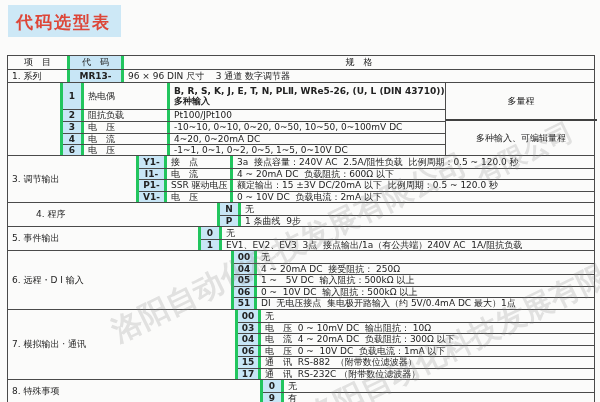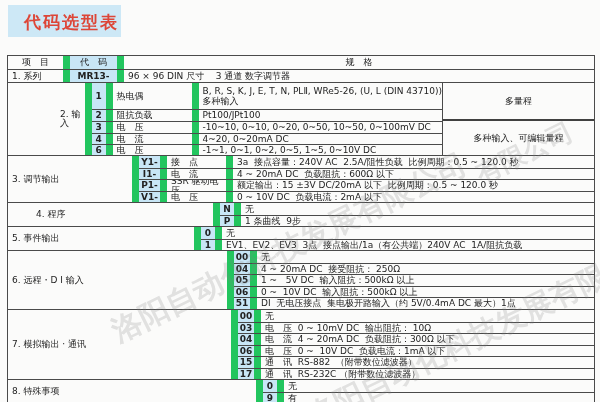--- a/index.html
+++ b/index.html
@@ -1,47 +1,47 @@
 <!DOCTYPE html>
 <html><head>
 <meta charset="utf-8">
 <style>
   html,body{margin:0;padding:0;background:#efefed;}
   .page{position:relative;width:600px;height:402px;background:#fbfbfa;overflow:hidden;
         font-family:"DejaVu Sans",sans-serif;color:#222;}
   
   .title-bg{position:absolute;left:8px;top:5px;width:113px;height:32px;background:#cde8f6;}
-  .title{position:absolute;left:24px;top:11px;font-size:17px;font-weight:700;color:#dd4638;letter-spacing:2px;}
+  .title{position:absolute;left:16px;top:11px;font-size:17px;font-weight:700;color:#dd4638;letter-spacing:2px;}
   
   .wm{position:absolute;color:rgba(130,130,130,0.22);font-size:30px;font-weight:700;white-space:nowrap;
       transform-origin:left top;pointer-events:none;z-index:5;}
   .wm1{left:105px;top:315px;transform:rotate(-26deg);}
   .wm2{left:300px;top:400px;transform:rotate(-26deg);}
   .wm3{left:470px;top:160px;transform:rotate(-26deg);font-size:26px;}
   
   .tbl{position:absolute;left:7px;top:55px;width:586px;border:1px solid #4a4a4a;font-size:9px;line-height:1;z-index:2;}
   .row,.sr{display:flex;box-sizing:border-box;}
   .sec{border-top:1px solid #4a4a4a;display:flex;box-sizing:border-box;}
   .sr + .sr{border-top:1px solid #4a4a4a;}
   .cell{box-sizing:border-box;display:flex;align-items:center;overflow:hidden;}
-  .bR{border-right:7px solid #22c55e;}
+  .bR{border-right:3px solid #22c55e;text-align:center;}
   .cen{justify-content:center;}
   .blue{background:#c8e6f6;}
   .pl{padding-left:4px;}
   .pre{white-space:pre;}
   .bold{font-weight:700;}
   .flex1{flex:1;}
   .col{display:flex;flex-direction:column;box-sizing:border-box;}
   .r13{height:13px;}.r12{height:12px;}.r11{height:11px;}.r26{height:26px;}
   .w62{width:62px;}.w54{width:54px;}.w111{width:111px;margin-left:48px;}.w21{width:21px;}.w86{width:86px;}
   .w131{width:131px;}.w28{width:28px;}.w66{width:66px;}
   .w188{width:188px;margin-left:24px;}.w193{width:193px;}.w226{width:226px;}.w230{width:230px;}.w255{width:255px;}.w23{width:23px;}
   .notes{width:152px;border-left:1px solid #4a4a4a;}
   .n1{height:38px;border-bottom:2px solid #404040;}
-  .twoline{flex-direction:column;align-items:flex-start;justify-content:center;gap:1px;}
+  .twoline{flex-direction:column;align-items:flex-start;justify-content:center;gap:1px;font-weight:bold;}
 </style>
 </head>
 <body>
 
 <div class="page">
 
   <div class="wm wm1">洛阳自动化科技发展有限公司</div>
   <div class="wm wm2">洛阳自动化科技发展有限公司</div>
   <div class="wm wm3">有限公司</div>
 

